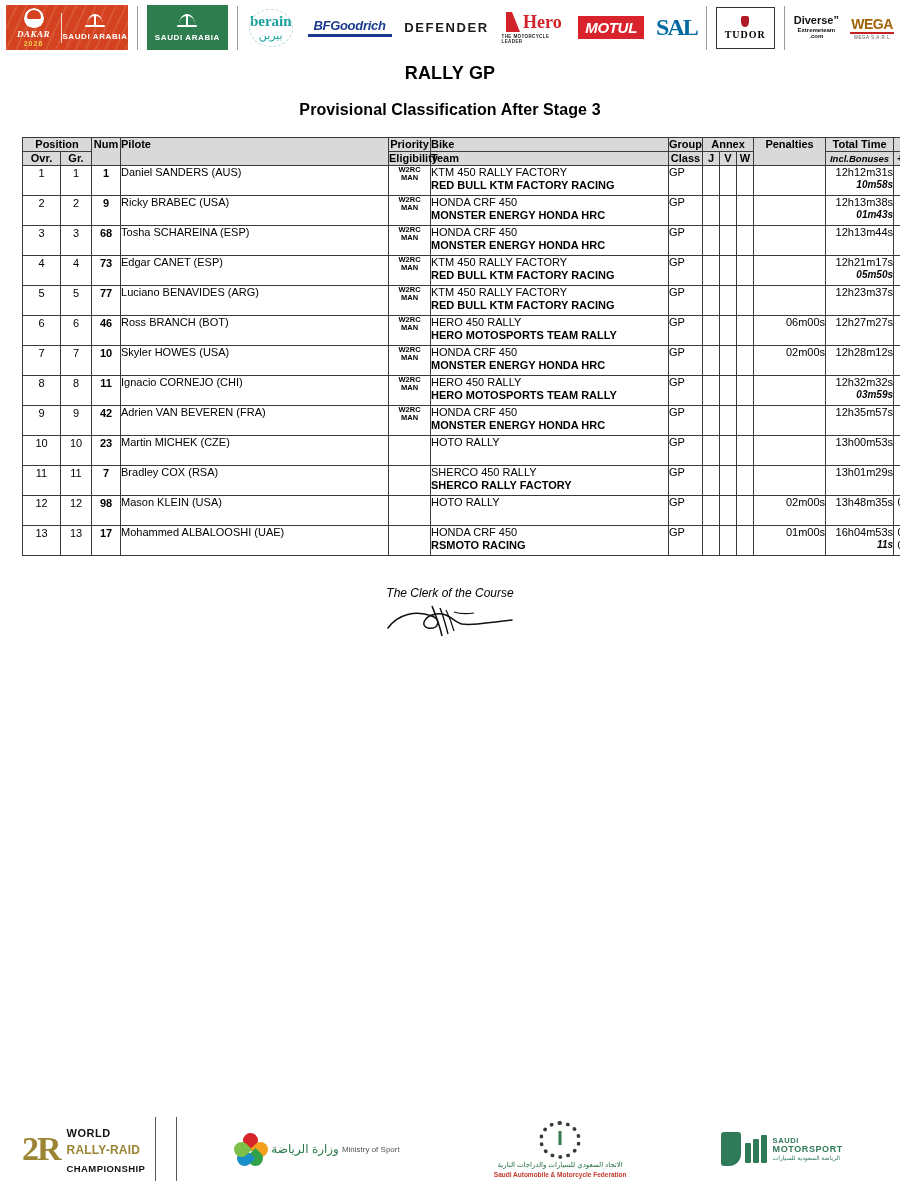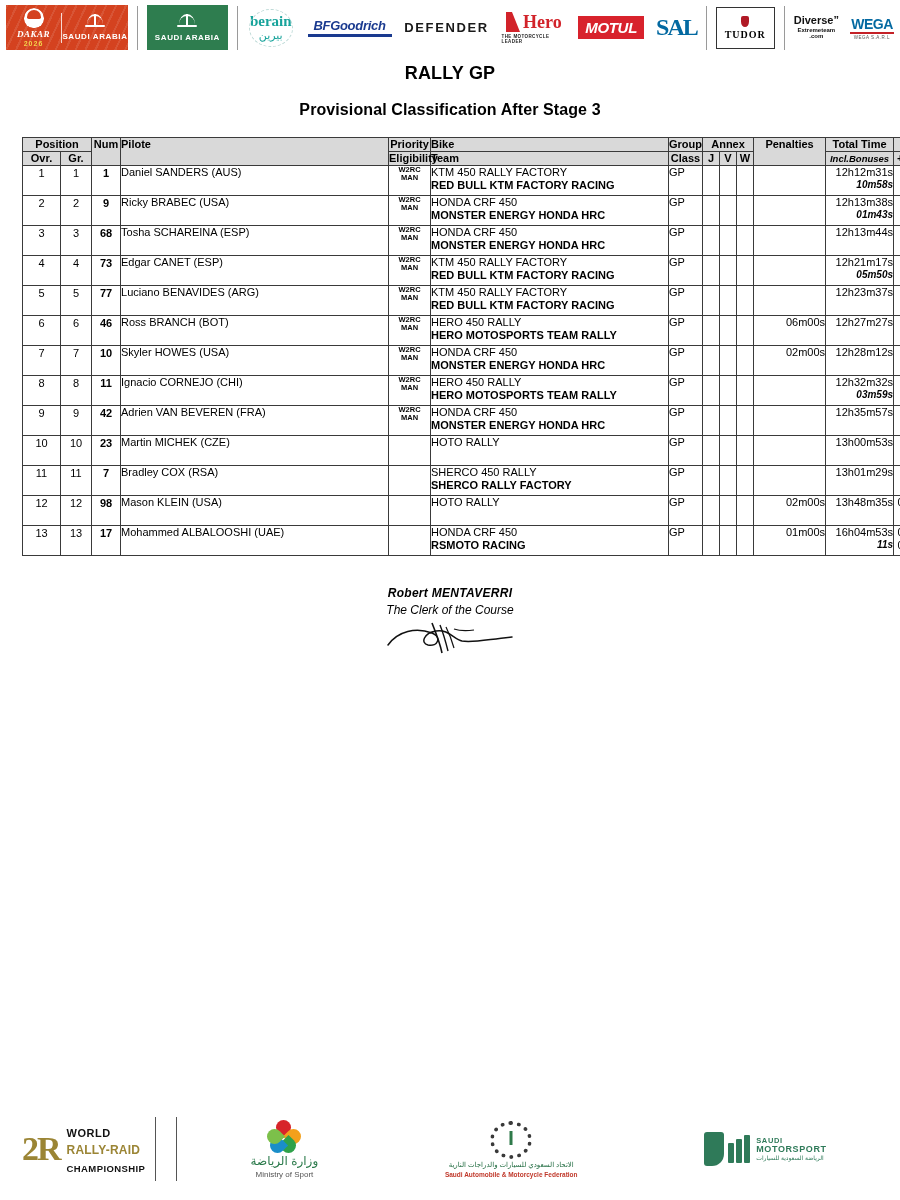--- a/index.html
+++ b/index.html
@@ -144,21 +144,21 @@
   }
   .tudor .sh{width:8px;height:11px;background:#b01a26;border-radius:2px 2px 50% 50%;}
   .tudor .n{font-family:"Liberation Serif",serif;font-size:10px;letter-spacing:1px;font-weight:bold;}
 
   .diverse{display:flex;flex-direction:column;align-items:center;line-height:1.05;}
   .diverse .d1{font-size:11px;font-weight:bold;color:#111;}
   .diverse .d2{font-size:6px;font-weight:bold;color:#111;}
   .diverse .d3{font-size:6px;font-weight:bold;color:#111;}
 
   .wega{display:flex;flex-direction:column;align-items:center;}
-  .wega .w{font-size:14px;font-weight:bold;color:#0369a1;letter-spacing:-.5px;}
+  .wega .w{font-size:14px;font-weight:bold;color:#a16207;letter-spacing:-.5px;}
   .wega .u{width:44px;height:2px;background:#c42127;}
   .wega .s{font-size:4.5px;color:#555;margin-top:1px;letter-spacing:.5px;}
 
   
   .title-main{
     text-align:center;font-size:18px;font-weight:bold;margin-top:8px;letter-spacing:.2px;
   }
   .title-sub{
     text-align:center;font-size:16px;font-weight:bold;margin-top:17px;letter-spacing:.1px;
   }
@@ -248,21 +248,21 @@
   .fia span{font-family:"Liberation Serif",serif;font-size:21px;font-weight:bold;color:#15357f;z-index:2;}
 
   .fim{display:flex;flex-direction:column;align-items:center;}
   .fim .w{font-size:30px;font-weight:bold;font-style:italic;color:#2b3f9e;line-height:1;letter-spacing:-1px;}
   .fim .bars{width:58px;}
   .fim .bars i{display:block;height:2px;background:#2b3f9e;margin-bottom:2px;}
   .fim .bars i:nth-child(1){width:58px;}
   .fim .bars i:nth-child(2){width:46px;margin-left:6px;}
   .fim .bars i:nth-child(3){width:34px;margin-left:12px;}
 
-  .mos{display:flex;flex-direction:column;align-items:center;gap:3px;}
+  .mos{display:flex;flex-direction:row;align-items:center;gap:3px;}
   .mos .flower{width:34px;height:32px;position:relative;}
   .mos .flower i{position:absolute;width:15px;height:15px;border-radius:50% 50% 50% 0;}
   .mos .flower i:nth-child(1){background:#d7242a;left:9px;top:0;transform:rotate(-45deg);}
   .mos .flower i:nth-child(2){background:#f3a01c;left:19px;top:9px;transform:rotate(45deg);}
   .mos .flower i:nth-child(3){background:#2fa24a;left:14px;top:18px;transform:rotate(135deg);}
   .mos .flower i:nth-child(4){background:#1a8ec9;left:3px;top:18px;transform:rotate(-135deg);}
   .mos .flower i:nth-child(5){background:#7cc04a;left:0px;top:9px;transform:rotate(-45deg) scaleX(-1);}
   .mos .ar{font-size:12px;color:#2b7a4b;line-height:1;}
   .mos .en{font-size:8px;color:#555;}
 
@@ -787,21 +787,20 @@
           <td class="r">
             <span class="l1">03h52m22s</span>
             <span class="l1">02h16m18s</span>
           </td>
         </tr>
       </tbody>
   </table>
 </div>
 
 <div class="sig">
-  <div class="nm">Robert  MENTAVERRI</div>
   <div class="ro">The Clerk of the Course</div>
   <div class="scribble">
     <svg width="140" height="34" viewBox="0 0 140 34" xmlns="http://www.w3.org/2000/svg" aria-hidden="true">
       <path d="M8 24 C18 10, 36 6, 52 12 C62 16, 58 26, 48 24 C40 22, 44 12, 56 10
                C68 8, 74 18, 82 20 C92 22, 104 19, 132 16" fill="none" stroke="#111" stroke-width="1.5" stroke-linecap="round"></path>
       <path d="M52 2 C56 12, 60 22, 62 32" fill="none" stroke="#111" stroke-width="1.6"></path>
       <path d="M60 4 C64 14, 66 22, 68 30" fill="none" stroke="#111" stroke-width="1.4"></path>
       <path d="M66 6 C70 14, 72 20, 74 27" fill="none" stroke="#111" stroke-width="1.2"></path>
       <path d="M74 8 C80 10, 86 10, 94 9" fill="none" stroke="#111" stroke-width="1.2"></path>
     </svg>

